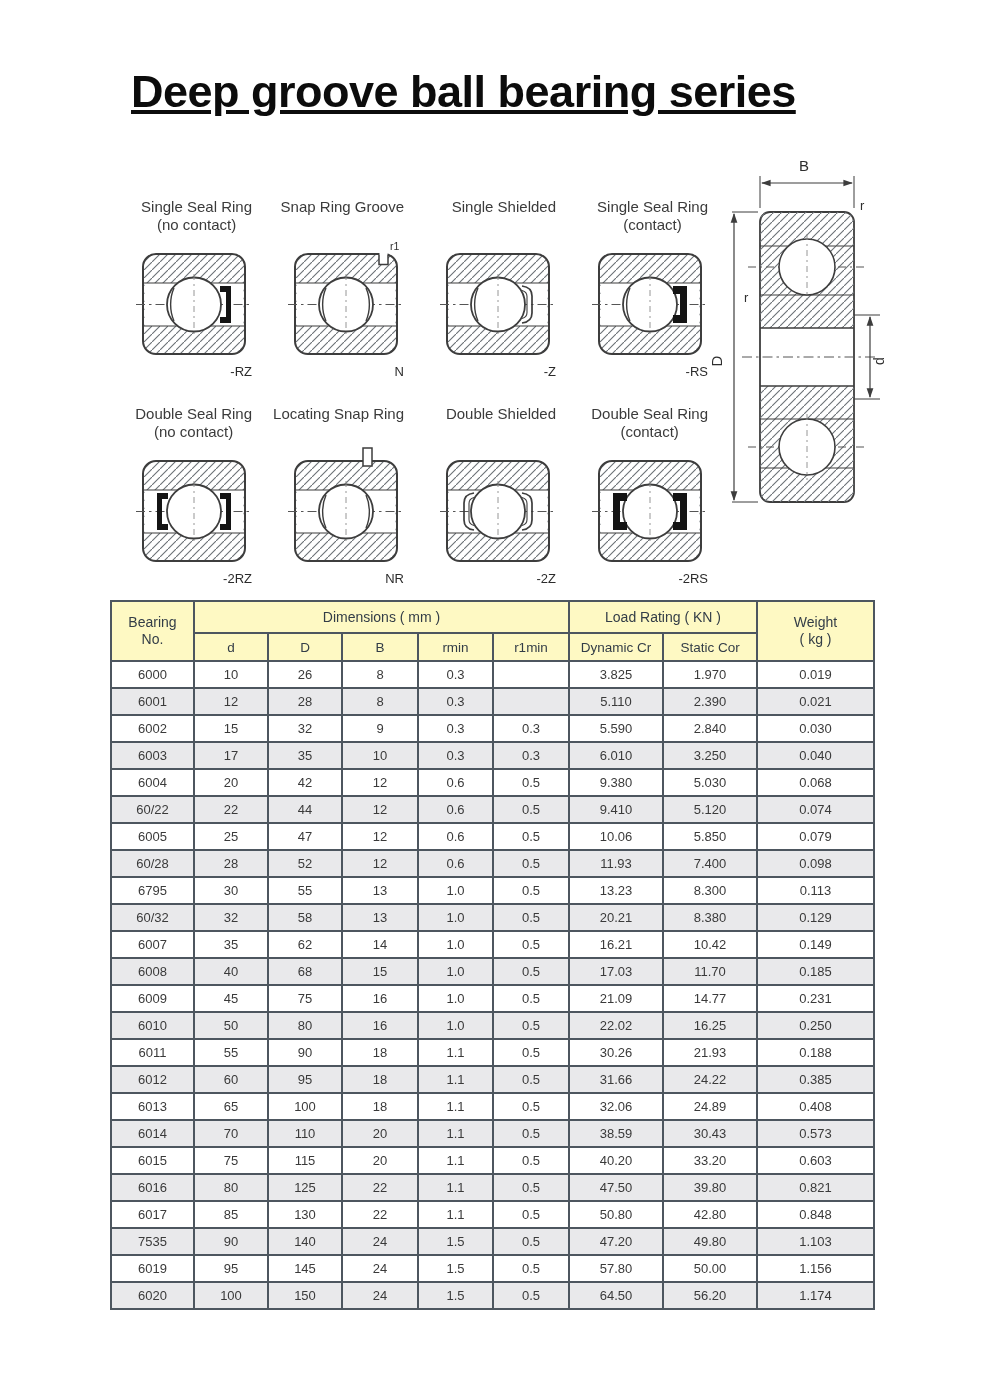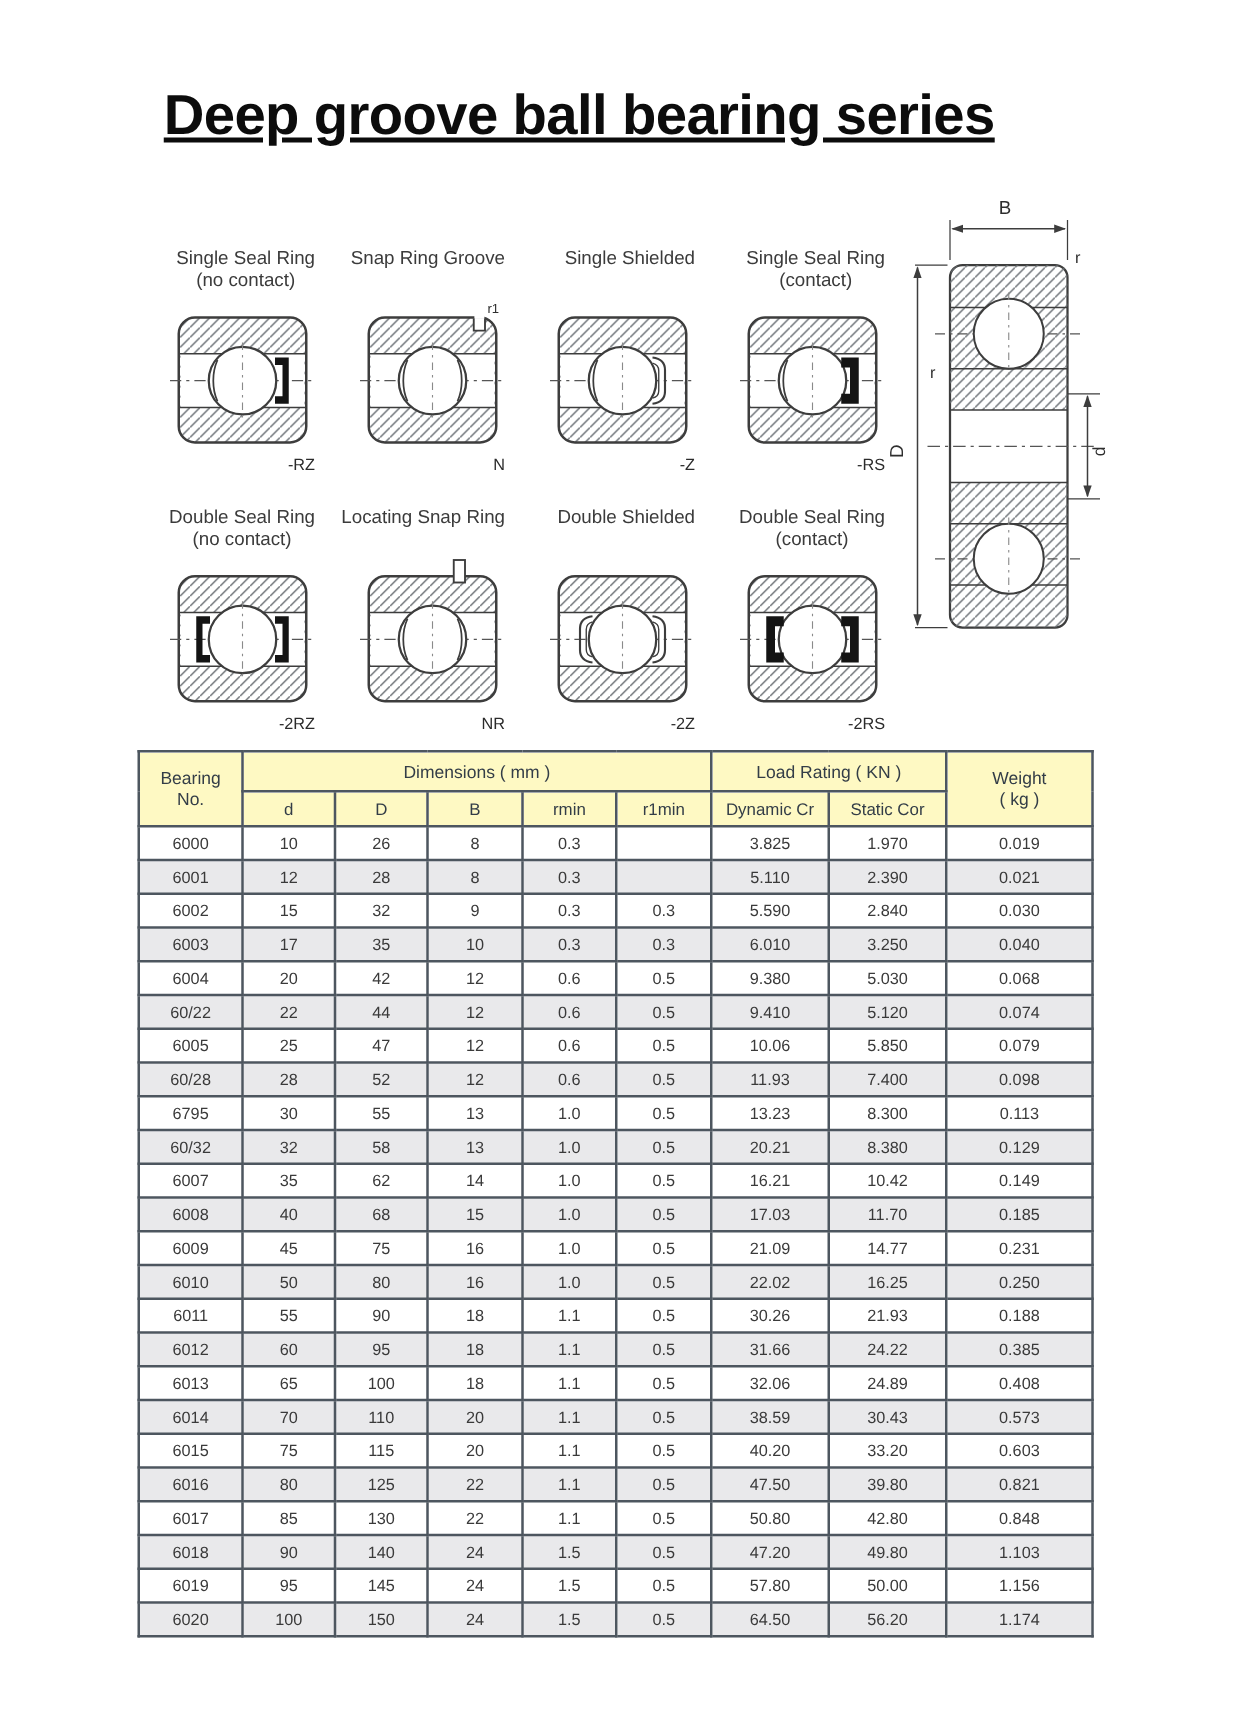--- a/index.html
+++ b/index.html
@@ -563,21 +563,21 @@
         <td>85</td>
         <td>130</td>
         <td>22</td>
         <td>1.1</td>
         <td>0.5</td>
         <td>50.80</td>
         <td>42.80</td>
         <td>0.848</td>
       </tr>
       <tr>
-        <td>6018</td>
+        <td>7535</td>
         <td>90</td>
         <td>140</td>
         <td>24</td>
         <td>1.5</td>
         <td>0.5</td>
         <td>47.20</td>
         <td>49.80</td>
         <td>1.103</td>
       </tr>
       <tr>

